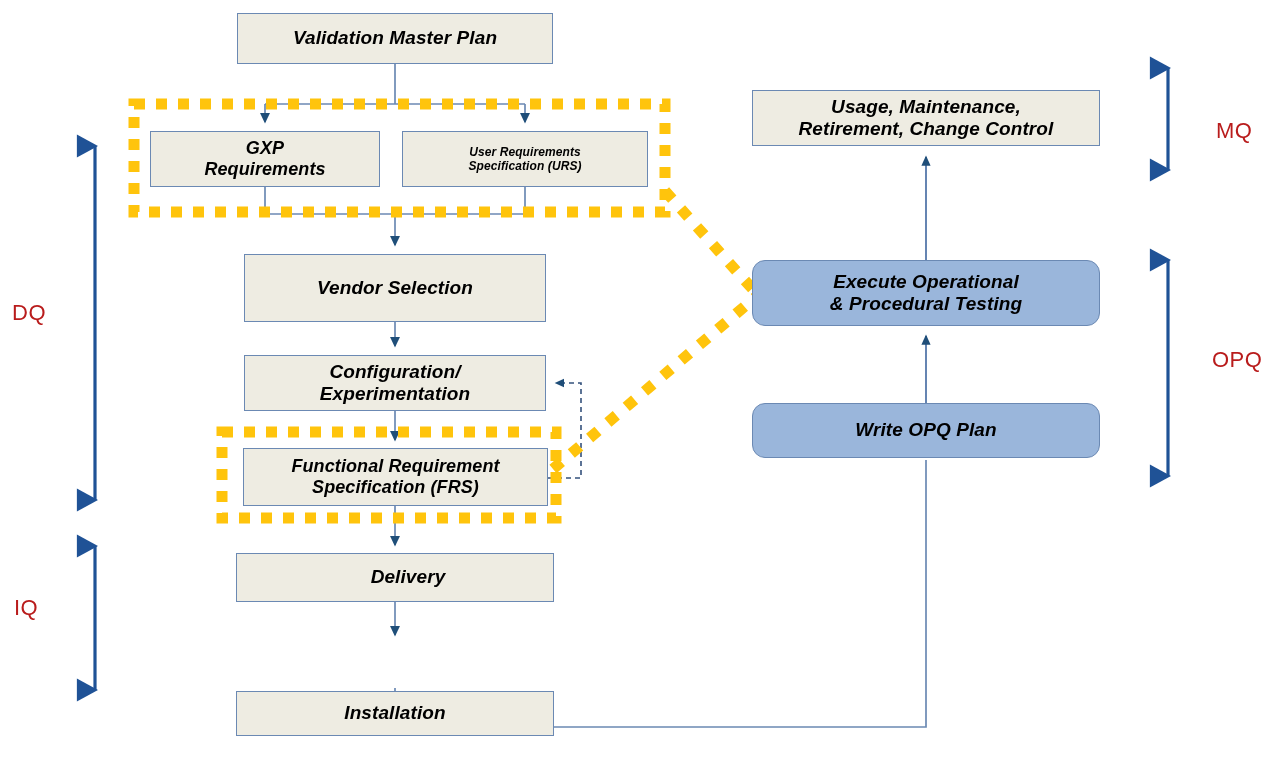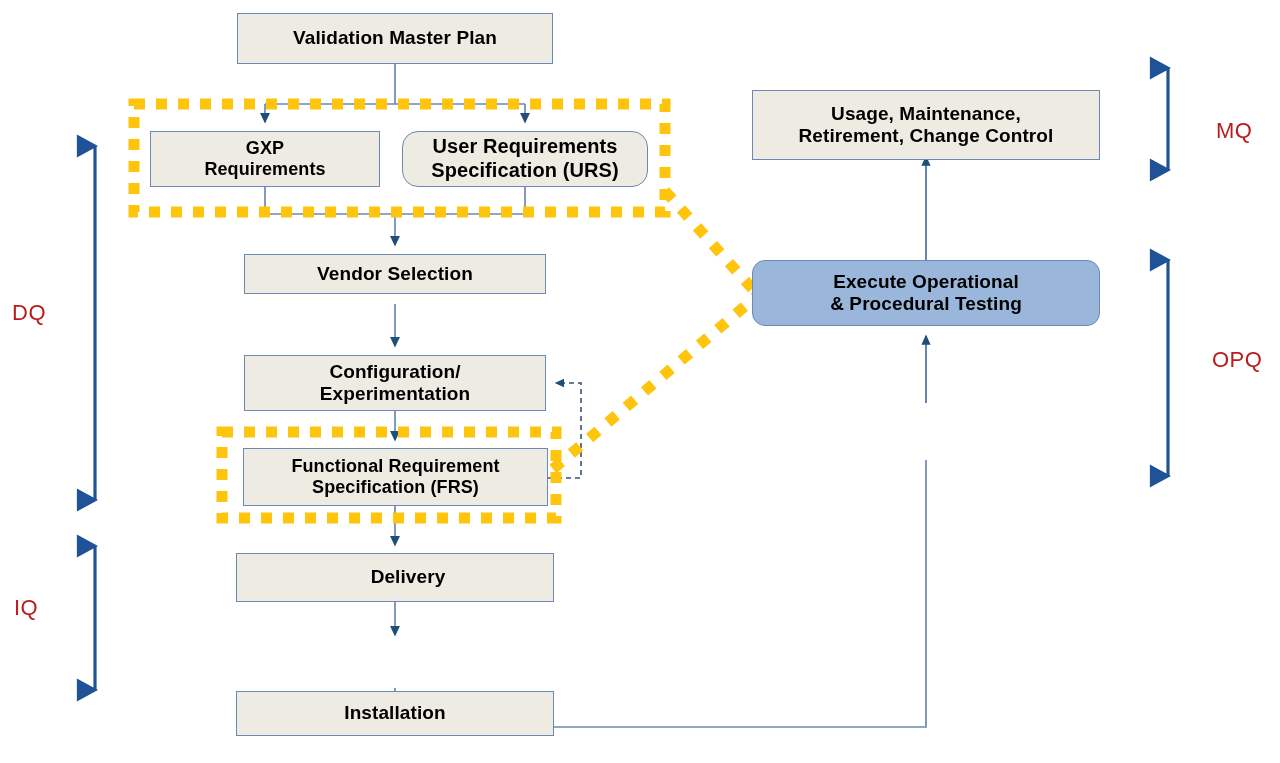--- a/index.html
+++ b/index.html
@@ -19,31 +19,31 @@
     display:flex;align-items:center;justify-content:center;
     text-align:center;
     color:#000000;
     font-weight:bold;
     line-height:1.18;
     letter-spacing:.1px;
     z-index:3;
   }
   .node.beige{background:#eeece2;}
   .node.blue{background:#9ab6db;border-radius:13px;}
-  .node .lbl{display:block;padding:0 6px;white-space:pre-line;}
+  .node .lbl{display:block;padding:0 6px;white-space:pre-line;font-style:italic;}
 
   .n-vmp{left:237px;top:13px;width:316px;height:51px;font-size:19px;}
   .n-gxp{left:150px;top:131px;width:230px;height:56px;font-size:18px;}
-  .n-urs{left:402px;top:131px;width:246px;height:56px;font-size:20px;border-radius:16px;}
-  .n-vendor{left:244px;top:254px;width:302px;height:40px;font-size:19px;}
+  .n-urs{left:402px;top:131px;width:246px;height:56px;font-size:12px;}
+  .n-vendor{left:244px;top:254px;width:302px;height:68px;font-size:19px;}
   .n-config{left:244px;top:355px;width:302px;height:56px;font-size:19px;}
   .n-frs{left:243px;top:448px;width:305px;height:58px;font-size:18px;}
   .n-delivery{left:236px;top:553px;width:318px;height:49px;font-size:19px;padding-left:26px;}
   .n-install{left:236px;top:643px;width:318px;height:45px;font-size:19px;margin-top:48px;}
-  .n-usage{left:752px;top:90px;width:348px;height:70px;font-size:19px;}
+  .n-usage{left:752px;top:90px;width:348px;height:56px;font-size:19px;}
   .n-exec{left:752px;top:260px;width:348px;height:66px;font-size:19px;}
   .n-opq{left:752px;top:403px;width:348px;height:55px;font-size:19px;}
 
   .phase-label{
     position:absolute;
     color:#b91c1c;
     font-size:22px;
     font-weight:normal;
     letter-spacing:.5px;
     z-index:4;
@@ -154,19 +154,22 @@
     <span class="lbl">Installation</span>
   </div>
   <div class="node beige n-usage">
     <span class="lbl">Usage, Maintenance,
 Retirement, Change Control</span>
   </div>
   <div class="node blue n-exec">
     <span class="lbl">Execute Operational
 &amp; Procedural Testing</span>
   </div>
+  <div class="node blue n-opq">
+    <span class="lbl">Write OPQ Plan</span>
+  </div>
 
   <div class="phase-label p-dq">DQ</div>
   <div class="phase-label p-iq">IQ</div>
   <div class="phase-label p-mq">MQ</div>
   <div class="phase-label p-opq">OPQ</div>
 
 </div>
 
 </body></html>

